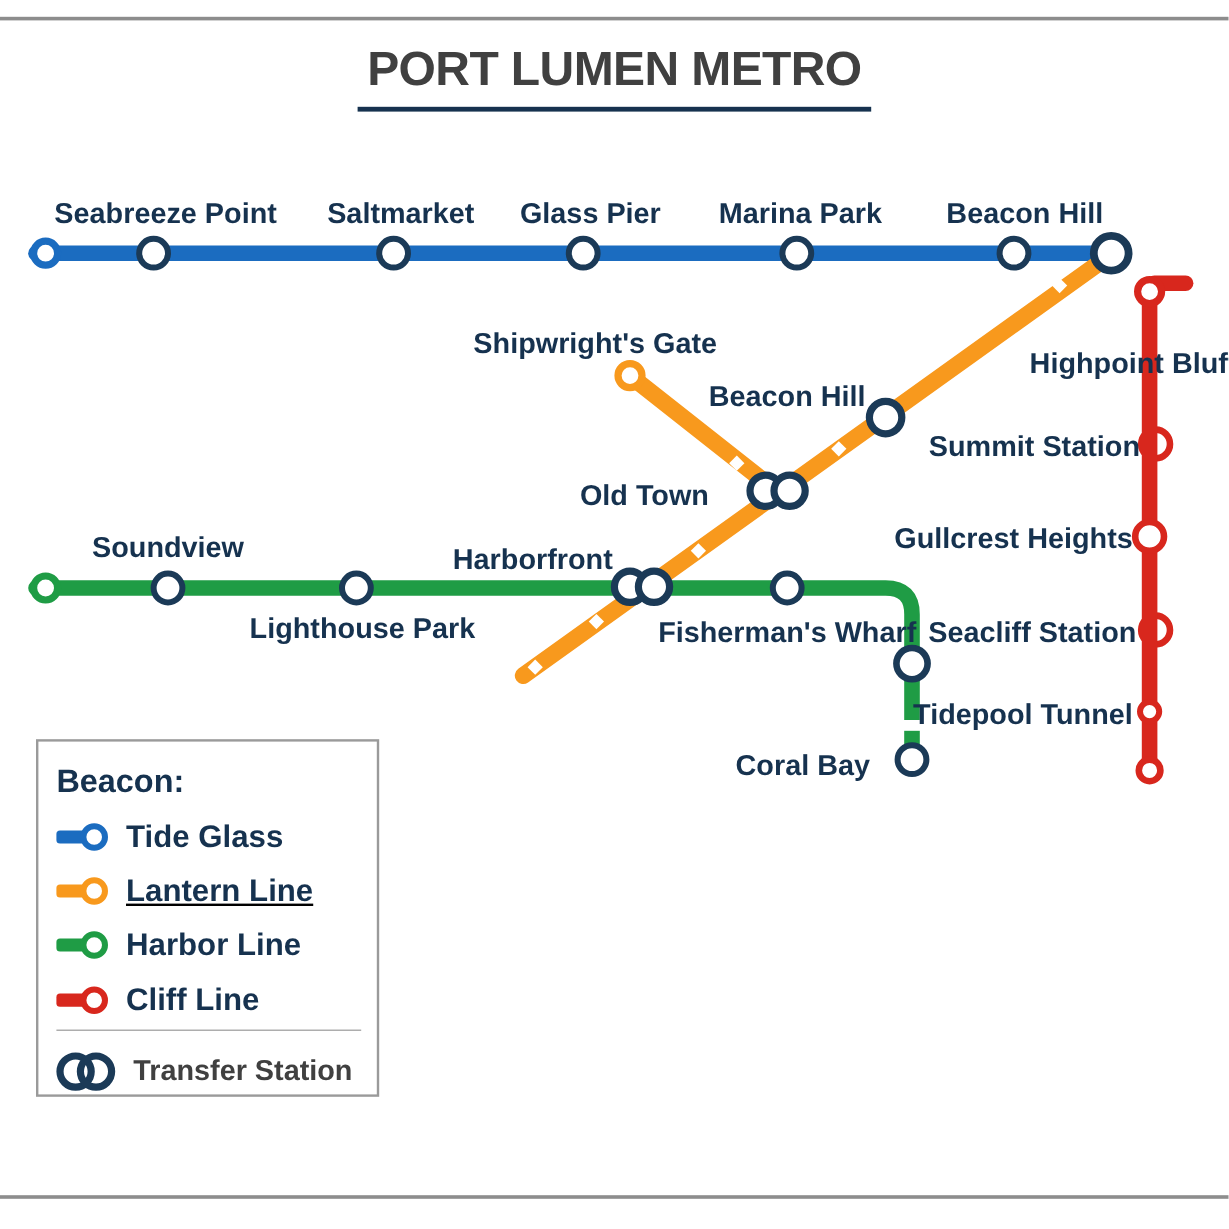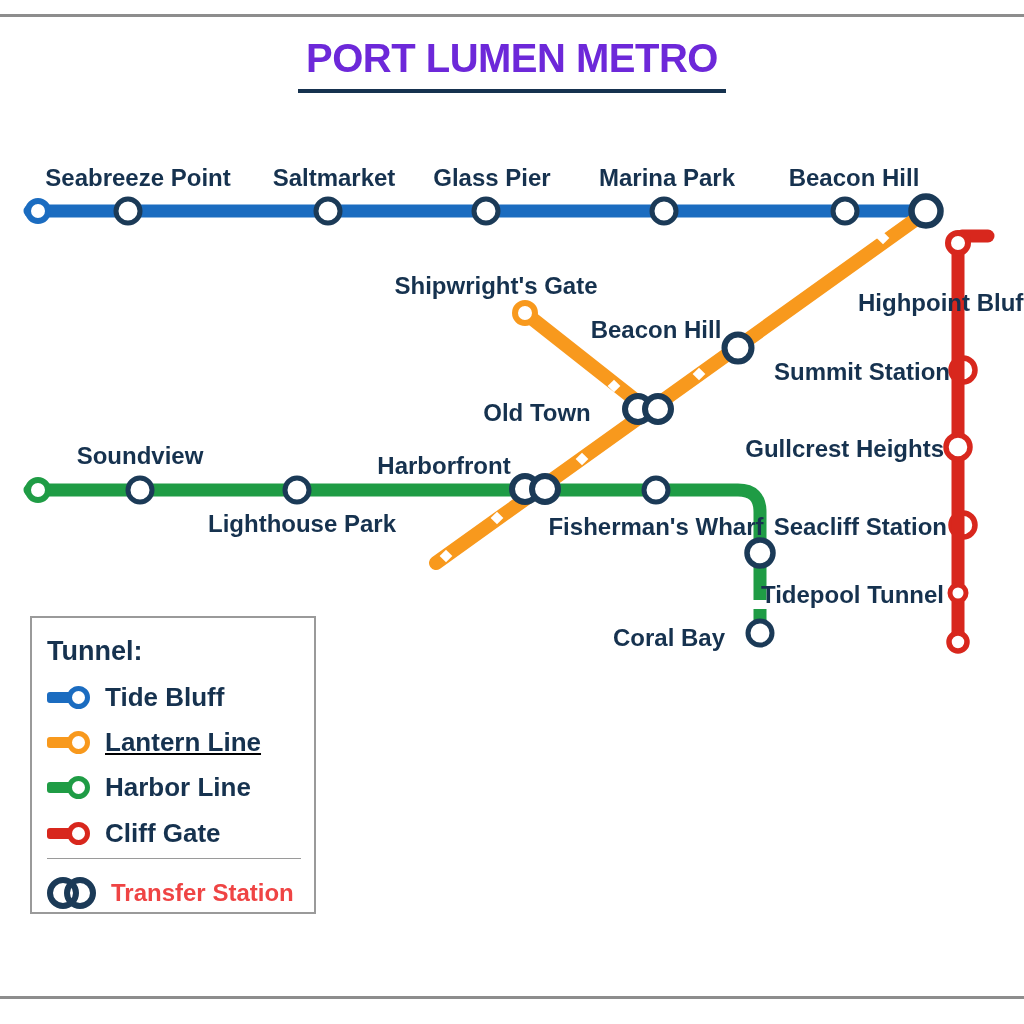--- a/index.html
+++ b/index.html
@@ -5,21 +5,21 @@
   html,body{margin:0;padding:0;background:#ffffff;}
   .stage{
     position:relative;width:1024px;height:1024px;background:#ffffff;overflow:hidden;
     font-family:"Liberation Sans",sans-serif;
   }
   .frame-line{position:absolute;left:0;width:1024px;height:3px;background:#8d8d8d;}
   .frame-top{top:14px;}
   .frame-bottom{top:996px;}
   .title-wrap{position:absolute;top:36px;left:0;width:100%;text-align:center;}
   .map-title{
-    display:inline-block;color:#6d28d9;font-size:40px;font-weight:800;letter-spacing:-.5px;
+    display:inline-block;color:#404040;font-size:40px;font-weight:800;letter-spacing:-.5px;
     border-bottom:4px solid #16324f;padding:0 8px 8px 8px;
   }
   #map-svg{position:absolute;left:0;top:0;}
   .legend-box{
     position:absolute;left:30px;top:616px;width:286px;height:298px;
     border:2px solid #9a9a9a;background:#fff;box-sizing:border-box;
   }
   .legend-title{position:absolute;left:15px;top:18px;font-size:27px;font-weight:800;color:#16324f;}
   .legend-row{position:absolute;left:15px;height:30px;display:flex;align-items:center;}
   .legend-row .swatch{position:relative;width:44px;height:24px;flex:0 0 44px;}
@@ -28,21 +28,21 @@
     border:5px solid #000;background:#fff;}
   .legend-label{margin-left:14px;font-size:26px;font-weight:700;color:#16324f;}
   .legend-divider{position:absolute;left:15px;top:240px;width:254px;height:1px;background:#9a9a9a;}
   .transfer-row{position:absolute;left:15px;top:256px;height:38px;display:flex;align-items:center;}
   .transfer-icon{position:relative;width:52px;height:36px;flex:0 0 52px;}
   .transfer-icon .orange-fill{position:absolute;left:17px;top:11px;width:14px;height:14px;border-radius:50%;background:#f8991d;}
   .transfer-icon .tcirc{position:absolute;top:2px;width:20px;height:20px;border-radius:50%;
     border:6px solid #1b3a57;background:#fff;}
   .transfer-icon .tcirc.c1{left:0;}
   .transfer-icon .tcirc.c2{left:17px;background:transparent;}
-  .transfer-label{margin-left:12px;font-size:24px;font-weight:700;color:#ef4444;}
+  .transfer-label{margin-left:12px;font-size:24px;font-weight:700;color:#404040;}
 </style>
 </head>
 <body>
 
 <div class="stage">
   <div class="frame-line frame-top"></div>
   <div class="frame-line frame-bottom"></div>
 
   <div class="title-wrap">
     <div class="map-title">PORT LUMEN METRO</div>
@@ -101,49 +101,49 @@
       <text x="656" y="535" fill="#16324f" font-size="24" font-weight="700" text-anchor="middle" font-family="&quot;Liberation Sans&quot;, sans-serif">Fisherman's Wharf</text>
       <text x="669" y="646" fill="#16324f" font-size="24" font-weight="700" text-anchor="middle" font-family="&quot;Liberation Sans&quot;, sans-serif">Coral Bay</text>
       <text x="858" y="311" fill="#16324f" font-size="24" font-weight="700" text-anchor="start" font-family="&quot;Liberation Sans&quot;, sans-serif">Highpoint Bluff</text>
       <text x="950" y="380" fill="#16324f" font-size="24" font-weight="700" text-anchor="end" font-family="&quot;Liberation Sans&quot;, sans-serif">Summit Station</text>
       <text x="944" y="457" fill="#16324f" font-size="24" font-weight="700" text-anchor="end" font-family="&quot;Liberation Sans&quot;, sans-serif">Gullcrest Heights</text>
       <text x="947" y="535" fill="#16324f" font-size="24" font-weight="700" text-anchor="end" font-family="&quot;Liberation Sans&quot;, sans-serif">Seacliff Station</text>
       <text x="944" y="603" fill="#16324f" font-size="24" font-weight="700" text-anchor="end" font-family="&quot;Liberation Sans&quot;, sans-serif">Tidepool Tunnel</text>
     </svg>
 
   <div class="legend-box">
-    <div class="legend-title">Tunnel:</div>
+    <div class="legend-title">Beacon:</div>
 
     <div class="legend-row" style="top:64px;">
       <span class="swatch">
         <span class="swatch-bar" style="background: rgb(27, 108, 192);"></span>
           <span class="swatch-ring" style="border-color: rgb(27, 108, 192);"></span>
       </span>
-      <span class="legend-label">Tide Bluff</span>
+      <span class="legend-label">Tide Glass</span>
     </div>
     <div class="legend-row" style="top:109px;text-decoration:underline;">
       <span class="swatch">
         <span class="swatch-bar" style="background: rgb(248, 153, 29);"></span>
           <span class="swatch-ring" style="border-color: rgb(248, 153, 29);"></span>
       </span>
       <span class="legend-label">Lantern Line</span>
     </div>
     <div class="legend-row" style="top:154px;text-align:right;">
       <span class="swatch">
         <span class="swatch-bar" style="background: rgb(31, 156, 69);"></span>
           <span class="swatch-ring" style="border-color: rgb(31, 156, 69);"></span>
       </span>
       <span class="legend-label">Harbor Line</span>
     </div>
     <div class="legend-row" style="top:200px;">
       <span class="swatch">
         <span class="swatch-bar" style="background: rgb(216, 39, 29);"></span>
           <span class="swatch-ring" style="border-color: rgb(216, 39, 29);"></span>
       </span>
-      <span class="legend-label">Cliff Gate</span>
+      <span class="legend-label">Cliff Line</span>
     </div>
 
     <div class="legend-divider"></div>
 
     <div class="transfer-row">
       <span class="transfer-icon">
         <span class="orange-fill"></span>
         <span class="tcirc c1"></span>
         <span class="tcirc c2"></span>
       </span>

